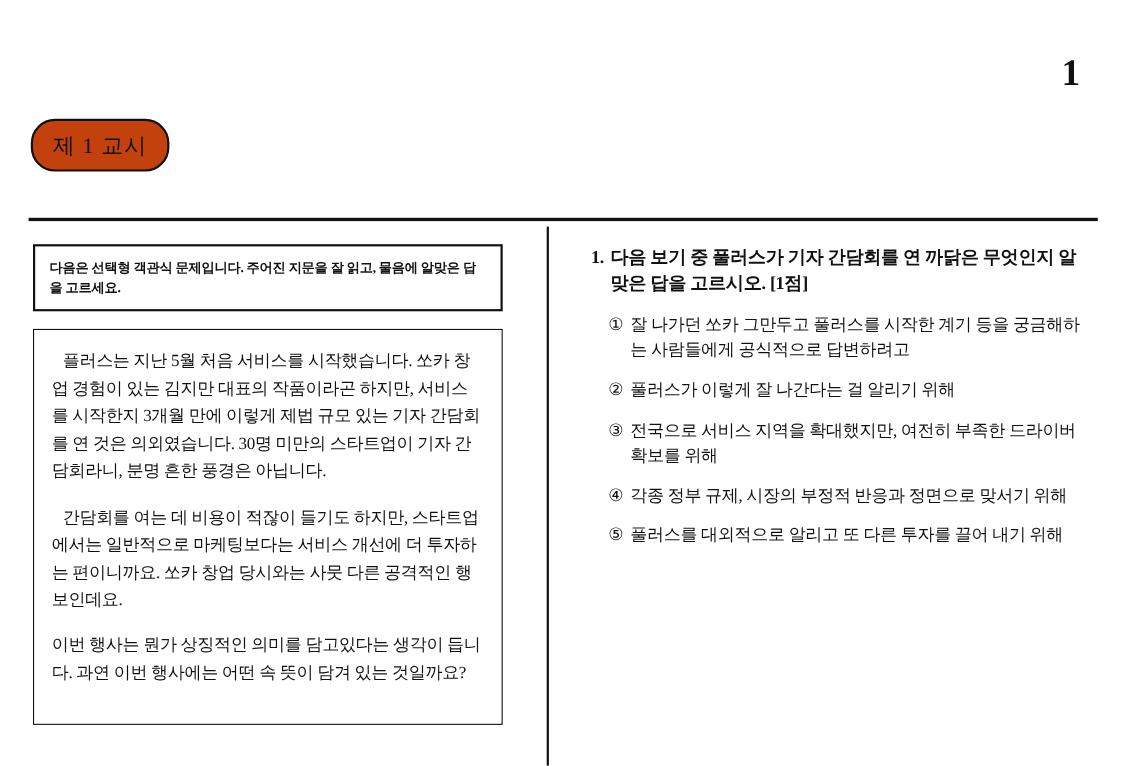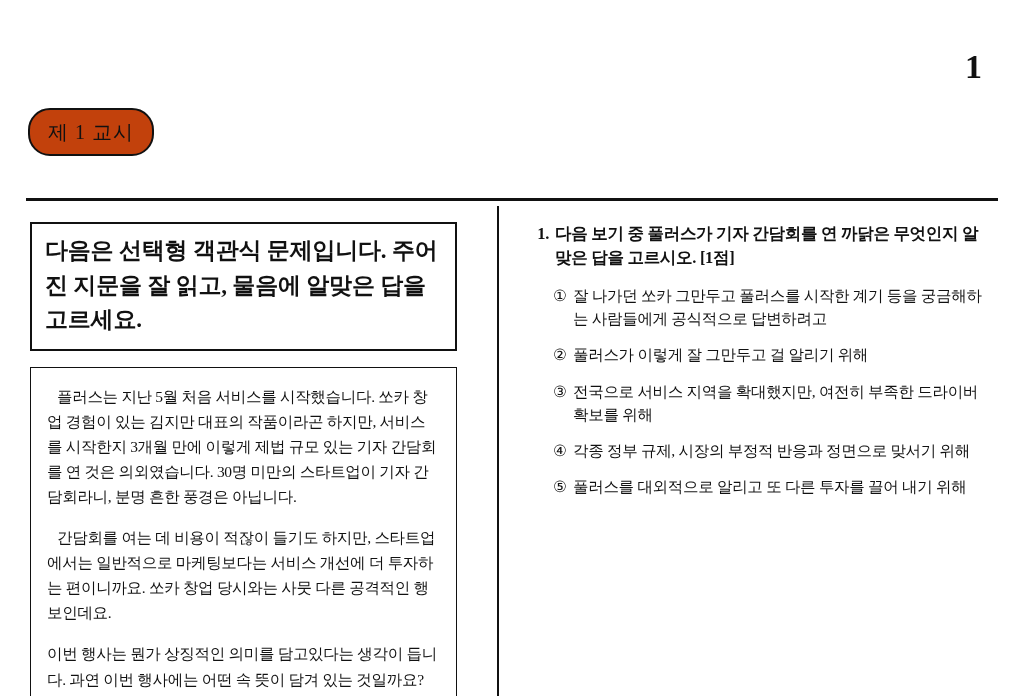--- a/index.html
+++ b/index.html
@@ -106,21 +106,21 @@
     padding: 12px 40px 0 30px;
   }
   .col-right {
     width: 527px;
     padding: 12px 34px 0 30px;
   }
 
   .instruction-box {
     border: 2px solid #111;
     padding: 10px 12px 11px 13px;
-    font-size: 23px;
+    font-size: 12px;
     font-weight: 700;
     line-height: 1.5;
     letter-spacing: -0.2px;
   }
 
   .passage-box {
     border: 1.5px solid #111;
     margin-top: 16px;
     padding: 16px 16px 18px 16px;
     height: 360px;
@@ -208,21 +208,21 @@
         <div class="q-num">1.</div>
         <div class="q-text">다음 보기 중 풀러스가 기자 간담회를 연 까닭은 무엇인지 알맞은 답을 고르시오. [1점]</div>
       </div>
       <div class="choices">
         <div class="choice">
           <div class="c-mark">①</div>
           <div class="c-text">잘 나가던 쏘카 그만두고 풀러스를 시작한 계기 등을 궁금해하는 사람들에게 공식적으로 답변하려고</div>
         </div>
         <div class="choice">
           <div class="c-mark">②</div>
-          <div class="c-text">풀러스가 이렇게 잘 그만두고 걸 알리기 위해</div>
+          <div class="c-text">풀러스가 이렇게 잘 나간다는 걸 알리기 위해</div>
         </div>
         <div class="choice">
           <div class="c-mark">③</div>
           <div class="c-text">전국으로 서비스 지역을 확대했지만, 여전히 부족한 드라이버 확보를 위해</div>
         </div>
         <div class="choice">
           <div class="c-mark">④</div>
           <div class="c-text">각종 정부 규제, 시장의 부정적 반응과 정면으로 맞서기 위해</div>
         </div>
         <div class="choice">

